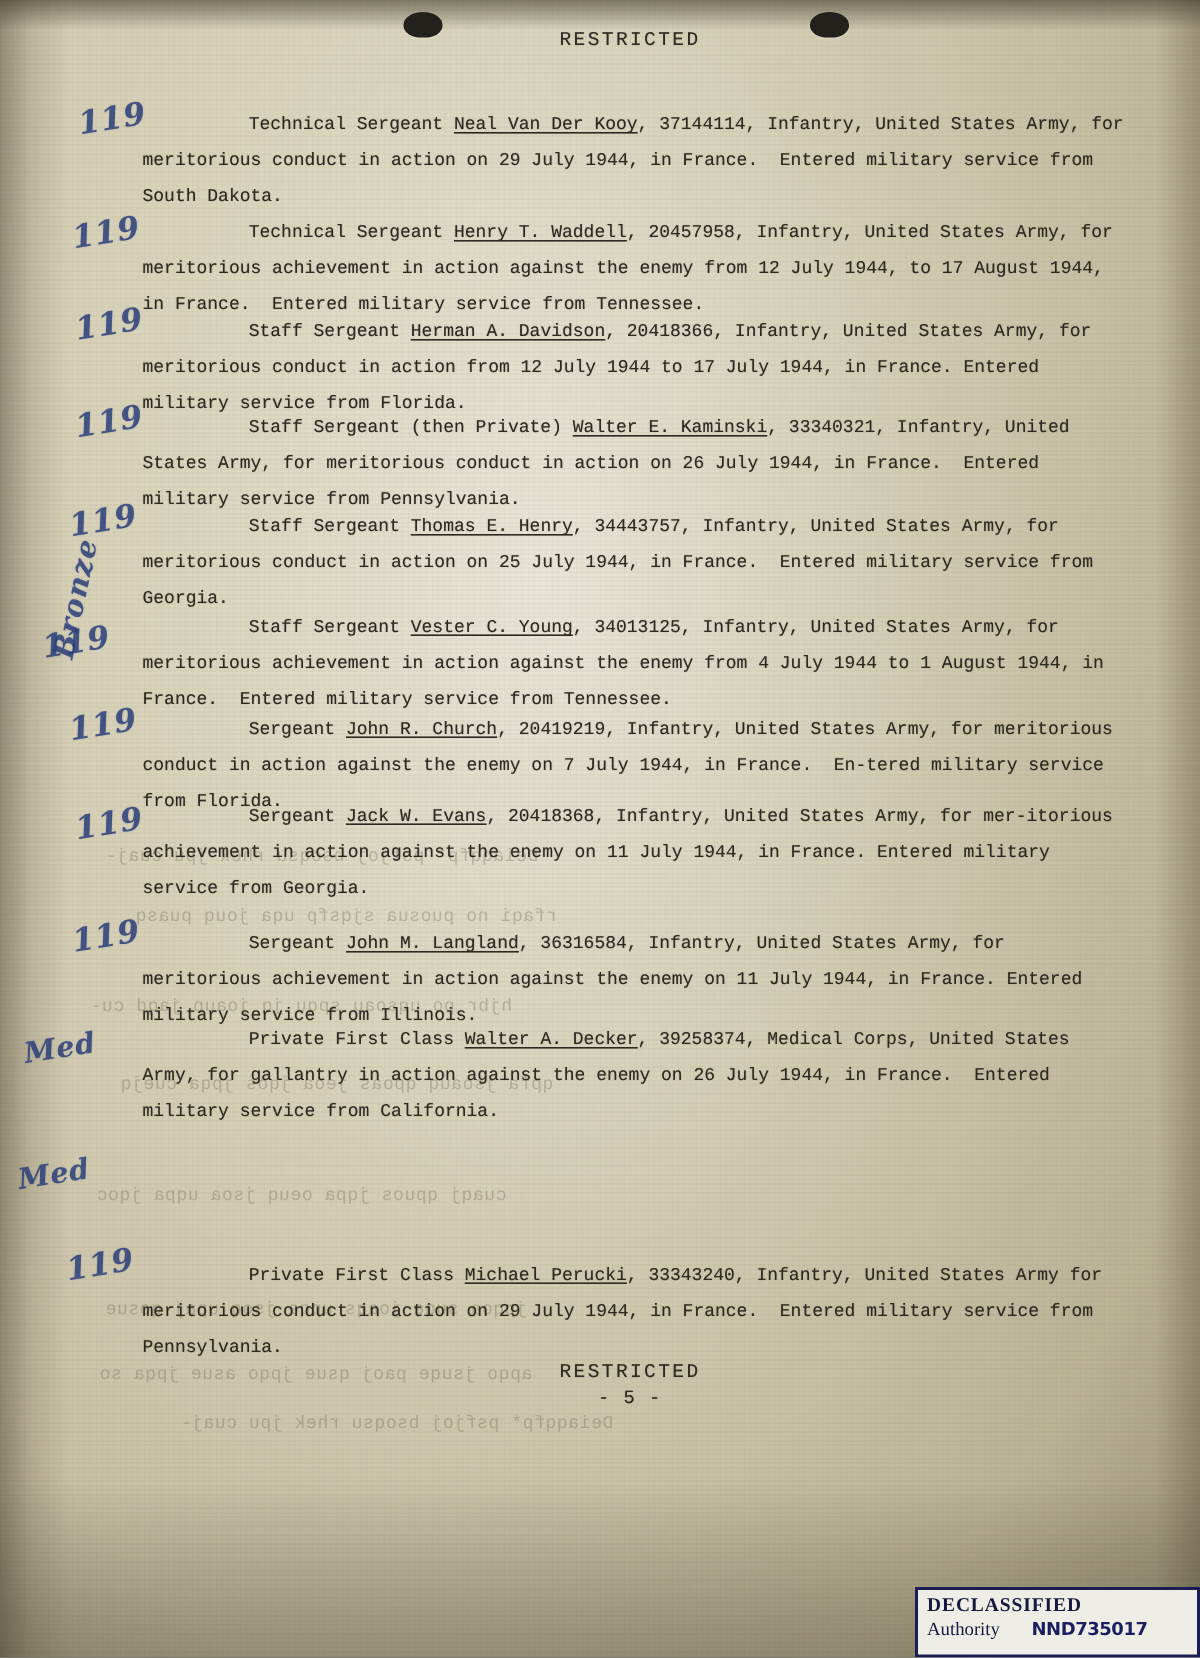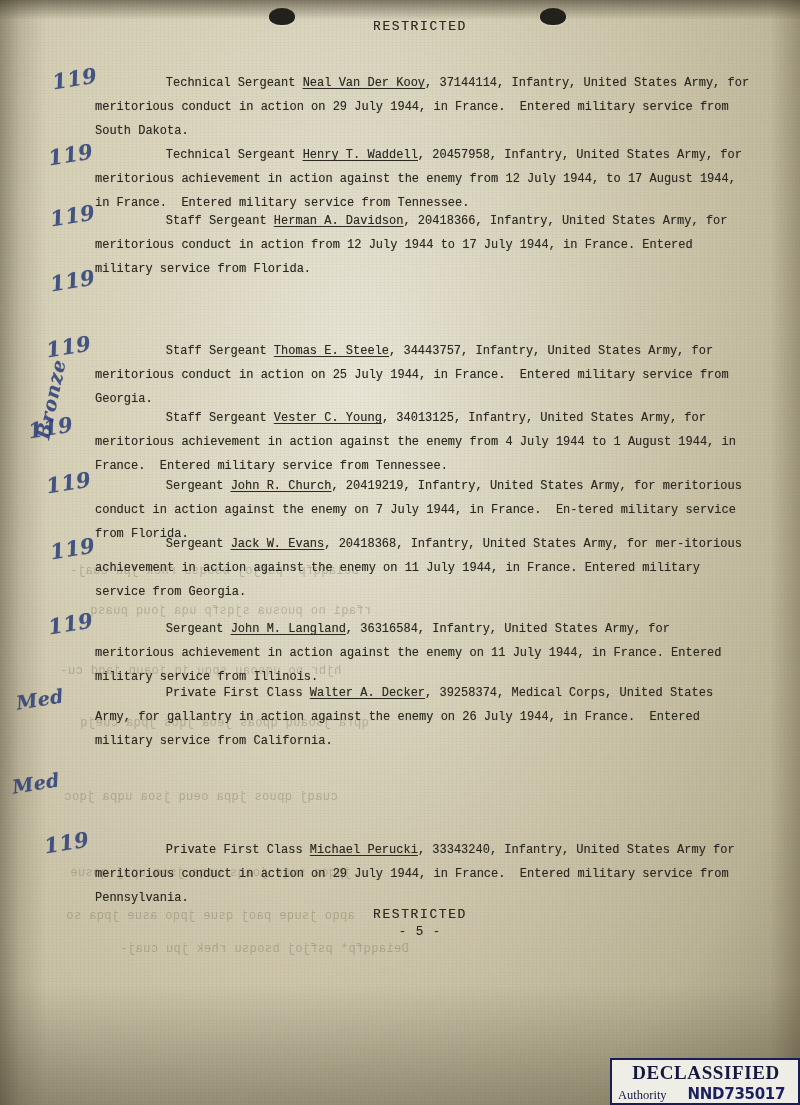--- a/index.html
+++ b/index.html
@@ -146,39 +146,38 @@
     width: 190px; height: 47px;
     background: #efeee6;
     border: 2px solid #1a1d55;
     box-sizing: border-box;
     padding: 2px 4px 0 6px;
     overflow: hidden;
   }
   #declassified .dl-title {
     font-family: "Liberation Serif", serif;
     font-weight: 700;
-    font-size: 19px;
+    font-size: 13px;
     letter-spacing: 0.6px;
     color: #15183f;
-    text-align: center;
   }
   #declassified .dl-row {
     display: flex;
     align-items: baseline;
     margin-top: 1px;
     gap: 20px;
   }
   #declassified .dl-label {
     font-family: "Liberation Serif", serif;
     font-size: 12.5px;
     color: #15183f;
   }
   #declassified .dl-value {
     font-family: "DejaVu Sans", sans-serif;
-    font-size: 15px;
+    font-size: 12px;
     font-weight: 700;
     color: #1b1f62;
     margin-left: 1px;
     letter-spacing: -0.3px;
   }
   #edge-right {
     position: absolute;
     right: 0; top: 0; width: 30px; height: 1105px;
     background: linear-gradient(270deg, rgba(70,60,38,0.30) 0%, rgba(255,255,255,0) 100%);
     pointer-events: none;
@@ -215,23 +214,26 @@
   </div>
 
   <div class="para" style="top:119px;">
     <span class="indent"></span>Technical Sergeant <span class="u">Henry T. Waddell</span>, 20457958, Infantry, United States Army, for meritorious achievement in action against the enemy from 12 July 1944, to 17 August 1944, in France.  Entered military service from Tennessee.
   </div>
 
   <div class="para" style="top:185px;">
     <span class="indent"></span>Staff Sergeant <span class="u">Herman A. Davidson</span>, 20418366, Infantry, United States Army, for meritorious conduct in action from 12 July 1944 to 17 July 1944, in France. Entered military service from Florida.
   </div>
 
+  <div class="para" style="top:249px;">
+    <span class="indent"></span>Staff Sergeant (then Private) <span class="u">Walter E. Kaminski</span>, 33340321, Infantry, United States Army, for meritorious conduct in action on 26 July 1944, in France.  Entered military service from Pennsylvania.
+  </div>
 
   <div class="para" style="top:315px;">
-    <span class="indent"></span>Staff Sergeant <span class="u">Thomas E. Steele</span>, 34443757, Infantry, United States Army, for meritorious conduct in action on 25 July 1944, in France.  Entered military service from Georgia.
+    <span class="indent"></span>Staff Sergeant <span class="u">Thomas E. Henry</span>, 34443757, Infantry, United States Army, for meritorious conduct in action on 25 July 1944, in France.  Entered military service from Georgia.
   </div>
 
   <div class="para" style="top:382px;">
     <span class="indent"></span>Staff Sergeant <span class="u">Vester C. Young</span>, 34013125, Infantry, United States Army, for meritorious achievement in action against the enemy from 4 July 1944 to 1 August 1944, in France.  Entered military service from Tennessee.
   </div>
 
   <div class="para" style="top:450px;">
     <span class="indent"></span>Sergeant <span class="u">John R. Church</span>, 20419219, Infantry, United States Army, for meritorious conduct in action against the enemy on 7 July 1944, in France.  En-tered military service from Florida.
   </div>
 

